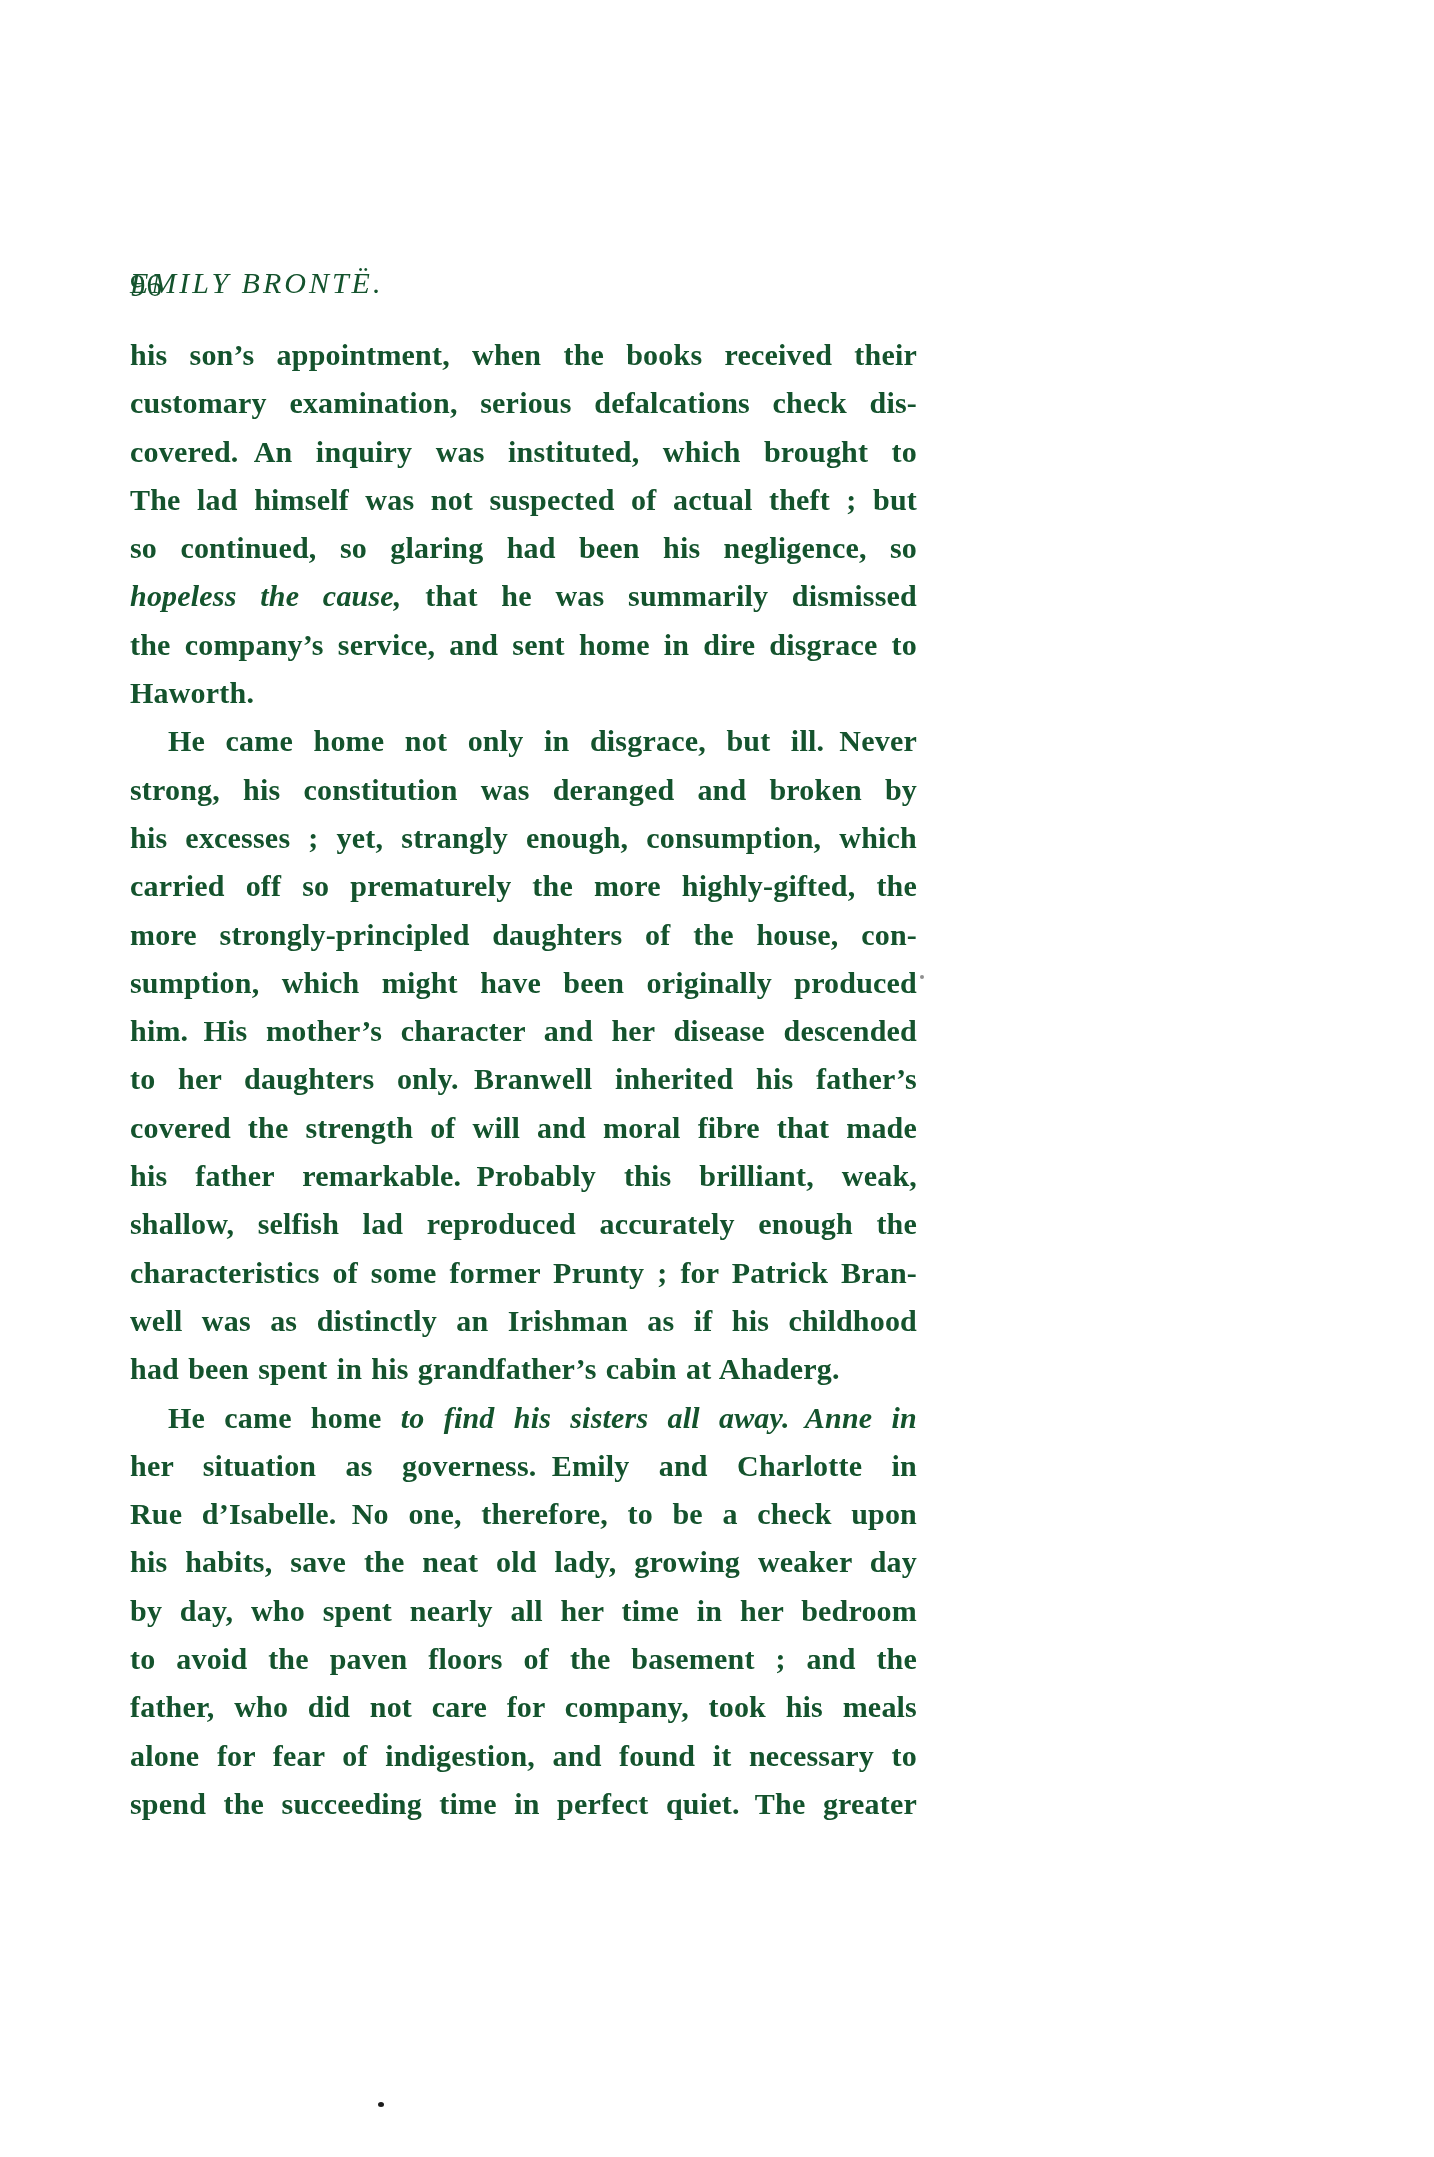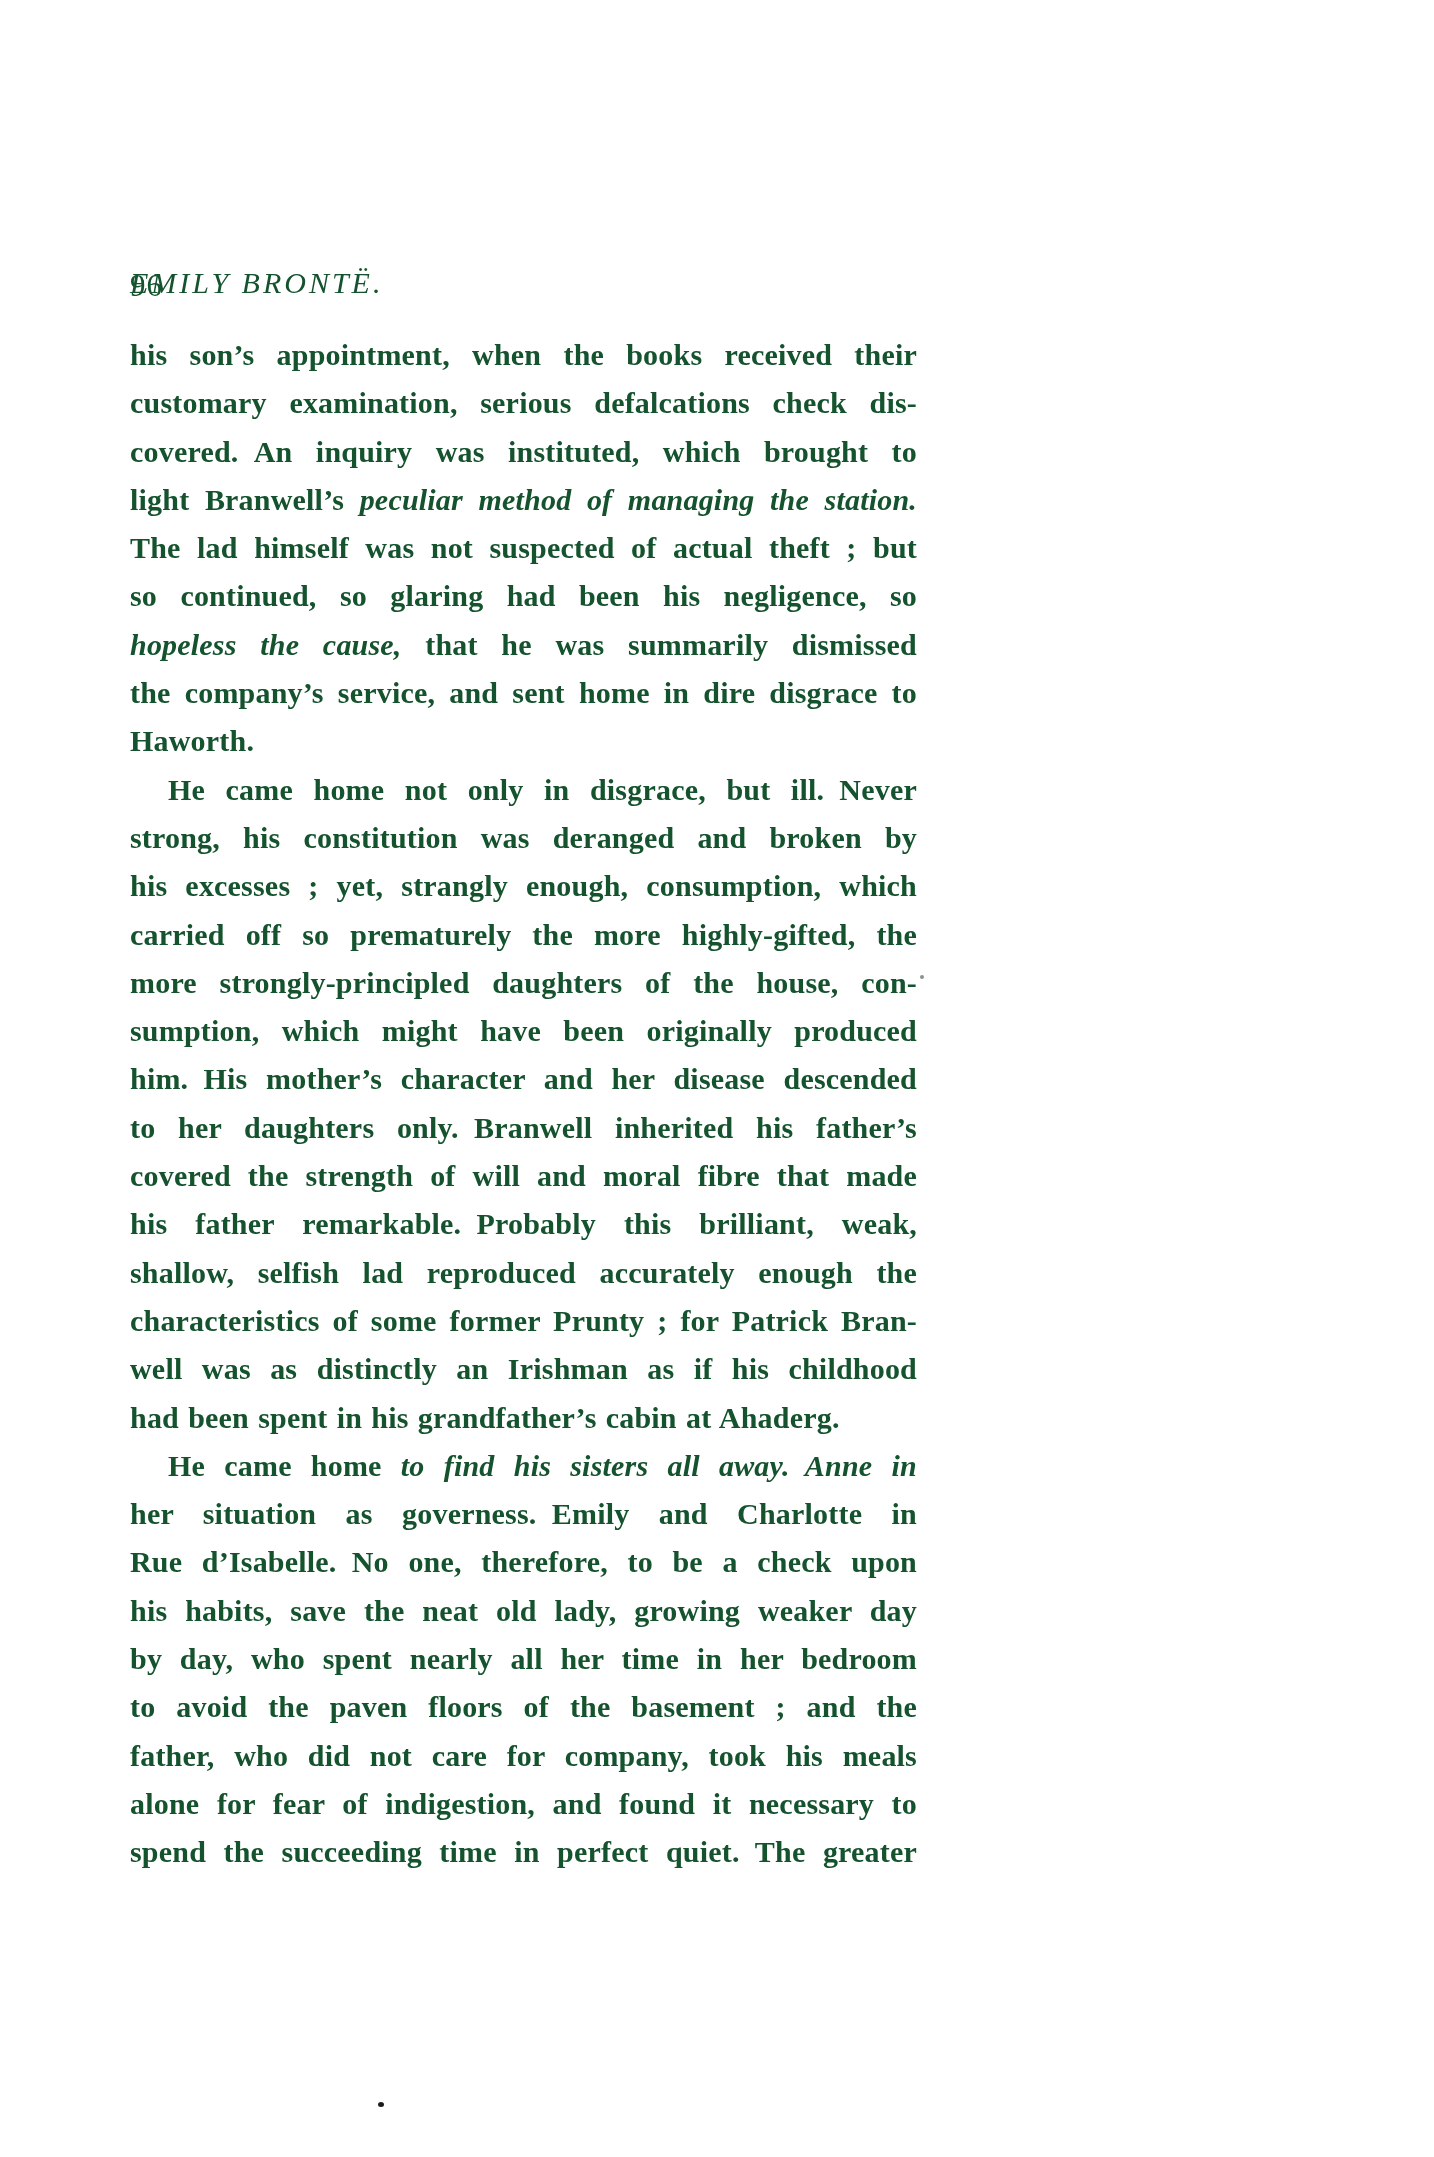--- a/index.html
+++ b/index.html
@@ -95,21 +95,20 @@
 
   <div class="page-header">
     <span class="page-number">96</span>
     <span class="running-title">EMILY BRONTË.</span>
   </div>
 
   <div class="body-text">
       <div class="line just"><span>his son’s appointment, when the books received their</span></div>
       <div class="line just"><span>customary examination, serious defalcations check dis-</span></div>
       <div class="line just"><span>covered. An inquiry was instituted, which brought to</span></div>
-      <div class="line just"><span>light Branwell’s </span><i>peculiar method of managing the station.</i></div>
       <div class="line just"><span>The lad himself was not suspected of actual theft ; but</span></div>
       <div class="line just"><span>so continued, so glaring had been his negligence, so</span></div>
       <div class="line just"><i>hopeless the cause,</i><span> that he was summarily dismissed</span></div>
       <div class="line just"><span>the company’s service, and sent home in dire disgrace to</span></div>
       <div class="line last"><span>Haworth.</span></div>
       <div class="line just indent"><span>He came home not only in disgrace, but ill. Never</span></div>
       <div class="line just"><span>strong, his constitution was deranged and broken by</span></div>
       <div class="line just"><span>his excesses ; yet, strangly enough, consumption, which</span></div>
       <div class="line just"><span>carried off so prematurely the more highly-gifted, the</span></div>
       <div class="line just"><span>more strongly-principled daughters of the house, con-</span></div>

